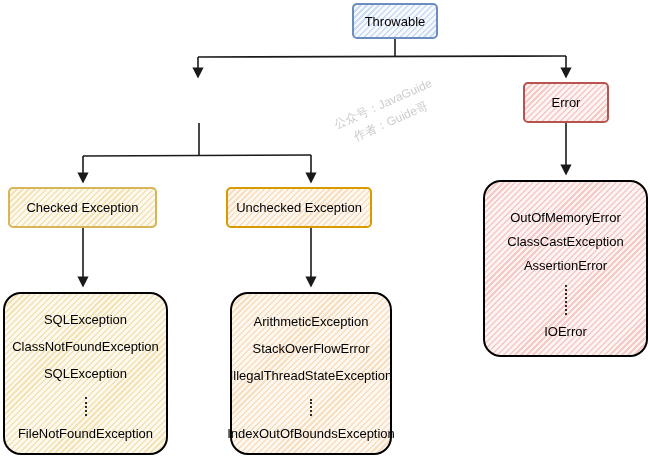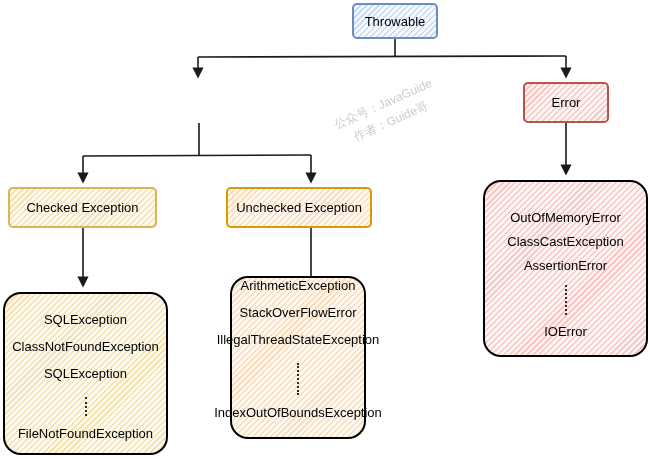--- a/index.html
+++ b/index.html
@@ -32,21 +32,21 @@
   #n-checked   { left: 8px;   top: 187px; width: 149px; height: 41px; }
   #n-unchecked { left: 226px; top: 187px; width: 146px; height: 41px; }
 
   .listbox {
     position: absolute; z-index: 2;
     display: flex; flex-direction: column; align-items: center;
     border-radius: 18px; border: 2px solid;
     font-size: 13px;
   }
   #n-checked-list   { left: 3px;   top: 292px; width: 165px; height: 163px; padding-top: 18px; }
-  #n-unchecked-list { left: 230px; top: 276px; width: 136px; height: 163px; }
+  #n-unchecked-list { left: 230px; top: 292px; width: 162px; height: 163px; padding-top: 20px; }
   #n-error-list     { left: 483px; top: 180px; width: 165px; height: 177px; padding-top: 28px; }
 
   .list-item { display: block; line-height: 16px; white-space: nowrap; }
   #n-checked-list .list-item,
   #n-unchecked-list .list-item { margin-bottom: 11px; }
   #n-error-list .list-item     { margin-bottom: 8px; }
 
   .dots {
     width: 0; border-left: 2px dotted #2b2b2b; margin: 4px 0 10px 0;
   }

